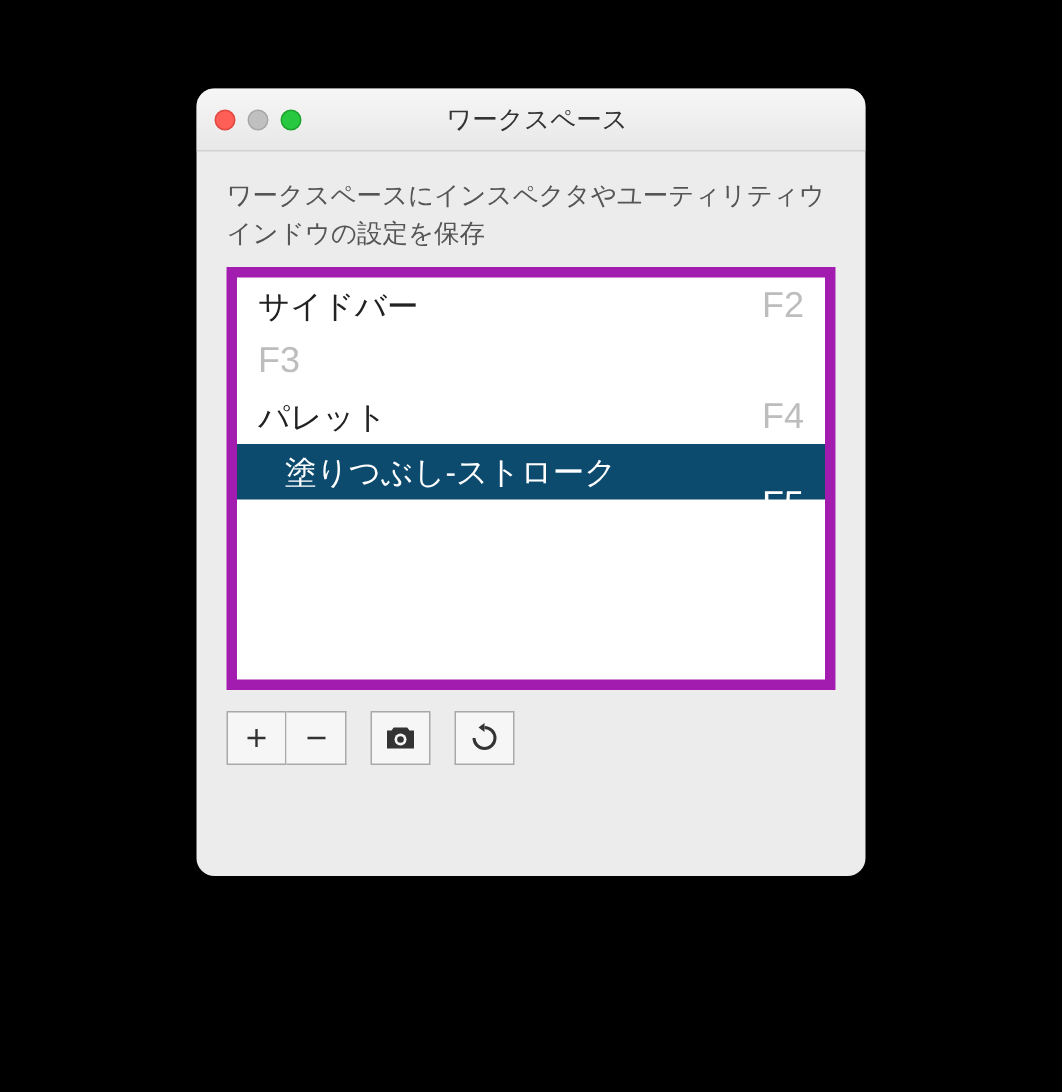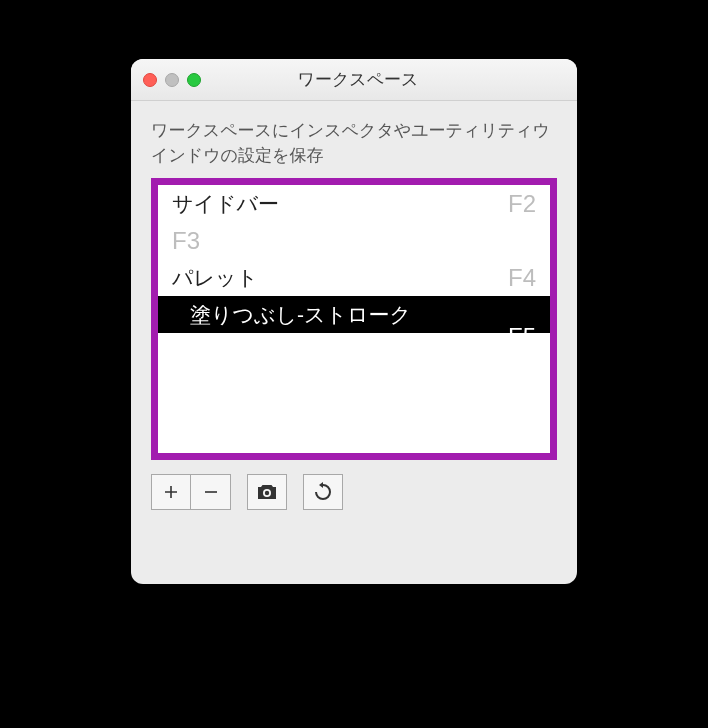--- a/index.html
+++ b/index.html
@@ -68,21 +68,21 @@
     .row {
       display: flex;
       align-items: center;
       justify-content: space-between;
       padding: 4px 14px 4px 14px;
       font-size: 21px;
       color: #222;
       height: 37px;
     }
     .row.selected {
-      background: #000000;
+      background: #0c4a6e;
       color: #fff;
       padding-left: 32px;
     }
     .row .label { }
     .row .shortcut {
       color: #bdbdbd;
       font-size: 24px;
     }
     .row.selected .shortcut {
       color: #fff;

